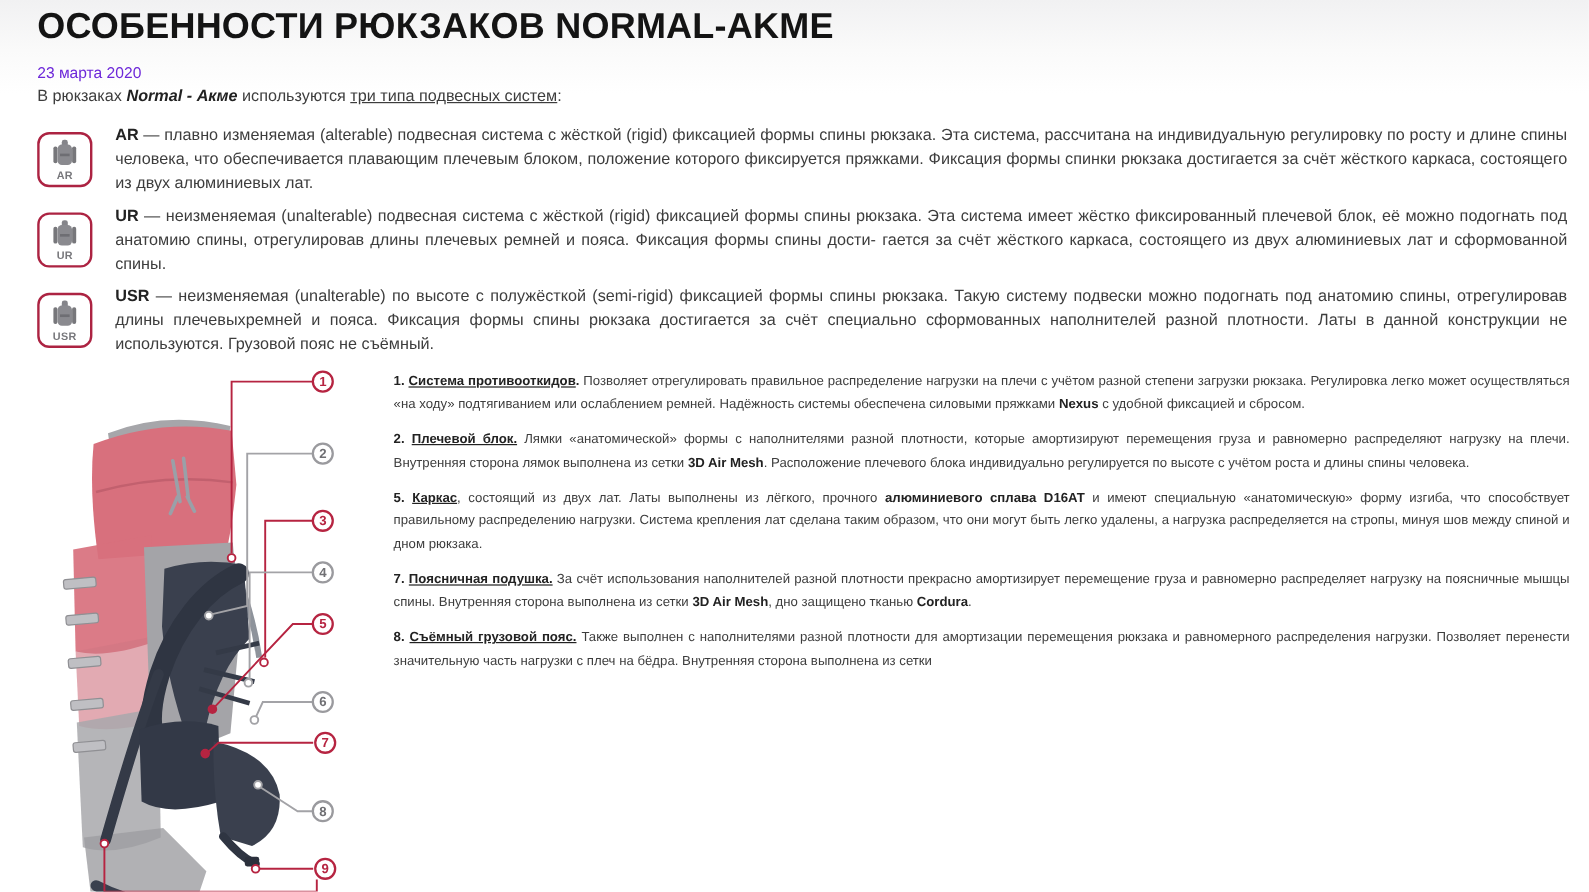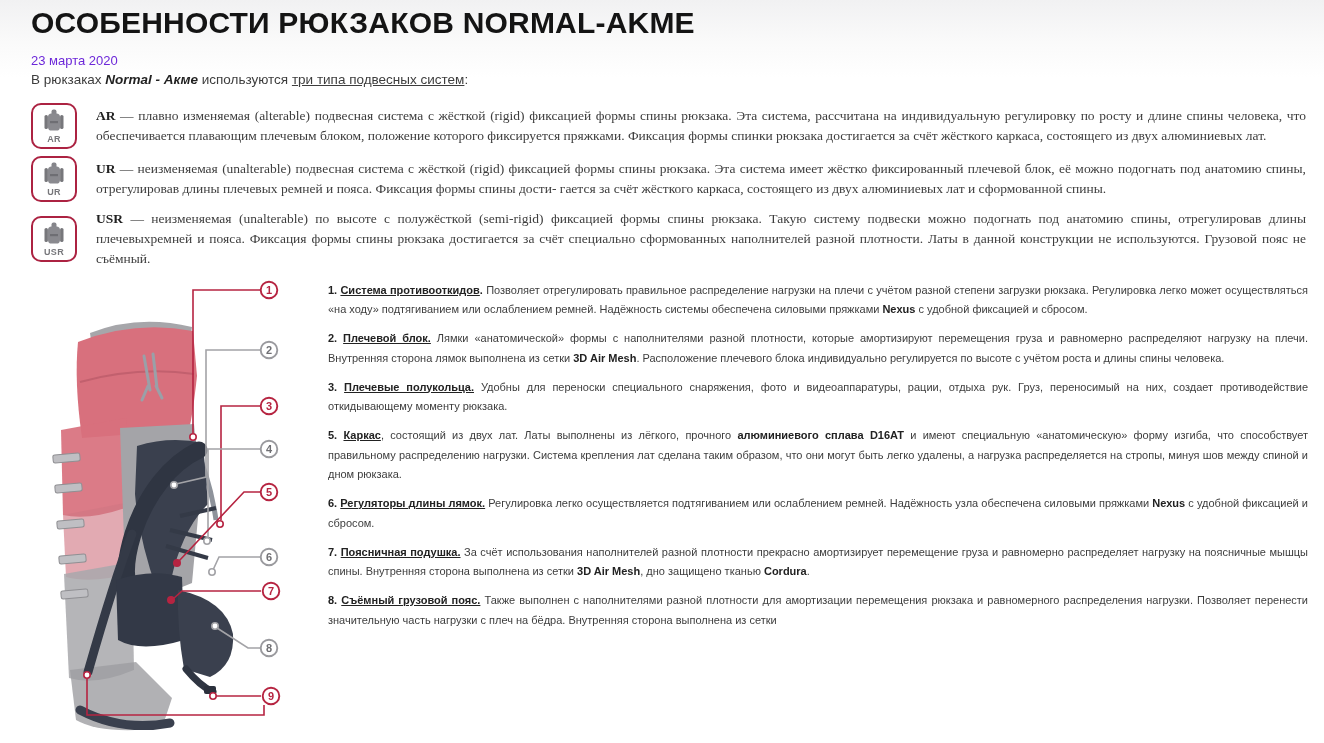--- a/index.html
+++ b/index.html
@@ -23,21 +23,21 @@
 
   .systems{margin-top:13px;padding:0 18px 0 31px;}
   .system-row{display:flex;align-items:center;margin-bottom:7px;}
   .sys-icon{
     flex:none;width:46px;height:46px;margin-right:19px;
     border:2px solid #ac2342;border-radius:10px;background:#fff;
     display:flex;flex-direction:column;align-items:center;justify-content:flex-start;
     box-sizing:border-box;padding-top:3px;
   }
   .sys-code{font-size:9px;font-weight:700;color:#77777b;line-height:9px;margin-top:-1px;letter-spacing:.3px;}
-  .sys-text{margin:0;font-size:13.5px;line-height:20px;text-align:justify;font-family:Liberation Serif, serif;}
+  .sys-text{margin:0;font-size:13.5px;line-height:20px;text-align:justify;}
 
   .main{display:flex;margin-top:9px;padding-left:20px;}
   .diagram{flex:none;width:292px;height:462px;position:relative;}
   .featlist{flex:1;padding:3px 16px 0 16px;}
   .feat{margin:0 0 9.5px;font-size:11px;line-height:19.5px;text-align:justify;}
 
   
   .leader{fill:none;stroke-width:1.6;}
   .leader.red{stroke:#b62441;}
   .leader.gray{stroke:#a3a3a7;}
@@ -220,23 +220,21 @@
         <g class="callout red" transform="translate(251,418)">
             <circle r="8.3"></circle>
             <text y="3.7">9</text>
           </g>
       </svg>
     </div>
 
     <div class="featlist">
       <p class="feat"><span class="b">1. </span><span class="b u">Система противооткидов</span><span class="b">.</span><span> Позволяет отрегулировать правильное распределение нагрузки на плечи с учётом разной степени загрузки рюкзака.  Регулировка легко может осуществляться «на ходу» подтягиванием или ослаблением ремней. Надёжность системы обеспечена силовыми пряжками </span><span class="b">Nexus</span><span> с удобной фиксацией и сбросом.</span></p>
       <p class="feat"><span class="b">2. </span><span class="b u">Плечевой блок.</span><span> Лямки «анатомической» формы с наполнителями разной  плотности, которые амортизируют перемещения груза и равномерно распределяют нагрузку на плечи.  Внутренняя сторона лямок выполнена из сетки </span><span class="b">3D Air Mesh</span><span>. Расположение плечевого блока индивидуально регулируется по высоте с учётом роста и длины спины человека.</span></p>
-      <p class="feat"><span class="b">3. </span><span class="b u">Плечевые полукольца.</span><span> Удобны для переноски специального снаряжения, фото и видеоаппаратуры, рации, отдыха рук. Груз, переносимый на них, создает противодействие откидывающему моменту рюкзака.</span></p>
       <p class="feat"><span class="b">5. </span><span class="b u">Каркас</span><span>, состоящий из двух лат. Латы выполнены из лёгкого, прочного </span><span class="b">алюминиевого сплава D16AT</span><span> и имеют специальную «анатомическую»  форму изгиба, что способствует правильному распределению нагрузки. Система  крепления лат сделана таким образом, что они могут быть легко удалены, а нагрузка распределяется на стропы, минуя шов между спиной и дном рюкзака.</span></p>
-      <p class="feat"><span class="b">6. </span><span class="b u">Регуляторы длины лямок.</span><span> Регулировка легко осуществляется подтягиванием или ослаблением ремней. Надёжность узла обеспечена силовыми пряжками </span><span class="b">Nexus</span><span> с удобной  фиксацией и сбросом.</span></p>
       <p class="feat"><span class="b">7. </span><span class="b u">Поясничная подушка.</span><span> За счёт использования наполнителей разной плотности прекрасно амортизирует перемещение груза и равномерно распределяет нагрузку на поясничные мышцы спины. Внутренняя сторона выполнена из сетки </span><span class="b">3D Air Mesh</span><span>, дно защищено тканью </span><span class="b">Cordura</span><span>.</span></p>
       <p class="feat"><span class="b">8. </span><span class="b u">Съёмный  грузовой пояс.</span><span> Также выполнен с наполнителями разной плотности для амортизации перемещения рюкзака и равномерного распределения нагрузки. Позволяет перенести значительную часть  нагрузки с плеч на бёдра. Внутренняя сторона выполнена из сетки </span></p>
 
     </div>
 
   </section>
 
 </div>
 
 </body></html>

